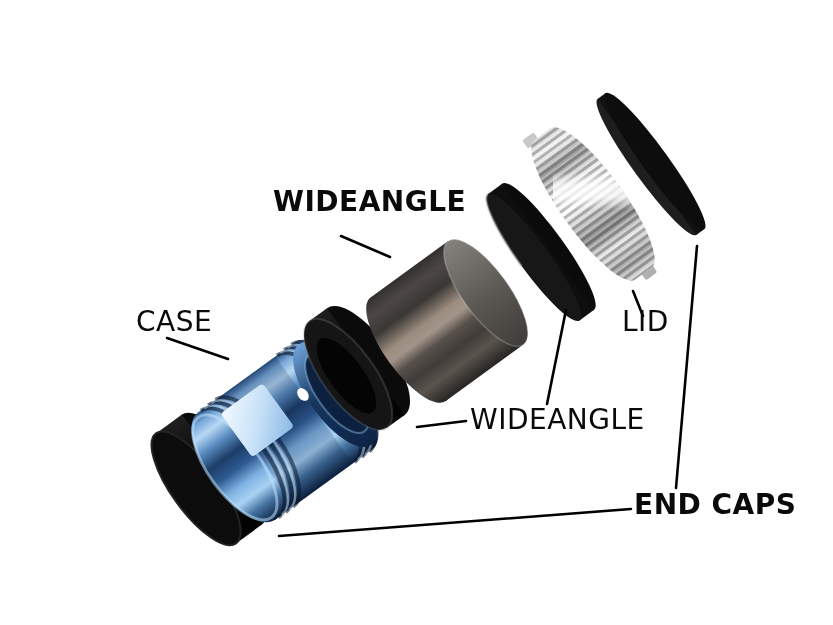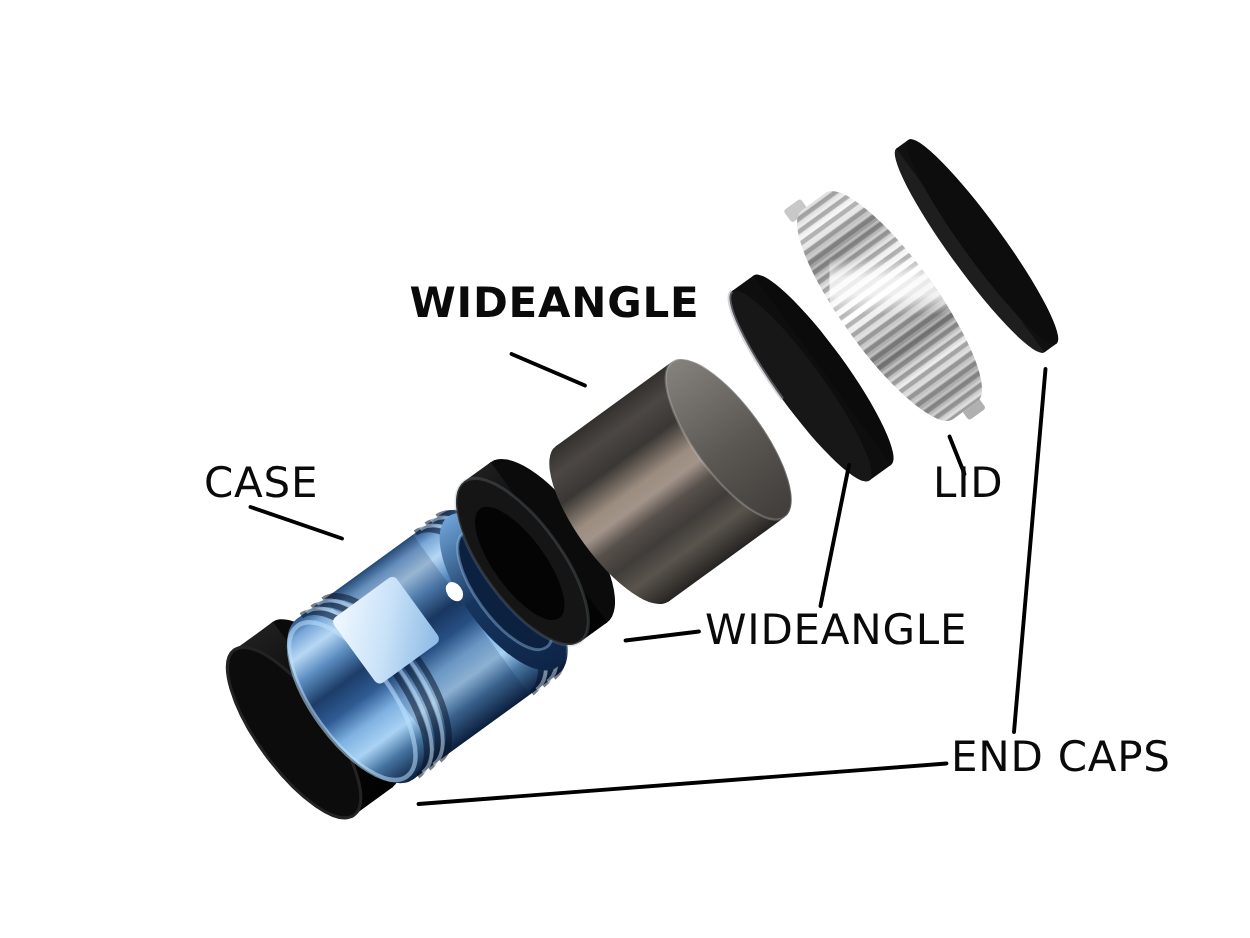--- a/index.html
+++ b/index.html
@@ -9,21 +9,21 @@
   }
   .stage svg{position:absolute;left:0;top:0;}
   .lbl{
     position:absolute;color:#0a0a0a;font-size:28px;font-weight:400;
     letter-spacing:0.5px;white-space:nowrap;line-height:31px;user-select:none;
   }
   #lbl-wideangle{left:273px;top:186px;font-weight:bold;}
   #lbl-case{left:136px;top:306px;}
   #lbl-cushions{left:470px;top:404px;}
   #lbl-lid{left:622px;top:306px;}
-  #lbl-endcaps{left:634px;top:489px;}
+  #lbl-endcaps{left:634px;top:489px;font-weight:bold;}
 </style>
 </head>
 <body>
 
 <div class="stage">
 
   <svg width="833" height="625" viewBox="0 0 833 625">
     <defs>
       <linearGradient id="gInkBody" gradientUnits="userSpaceOnUse" x1="0" y1="-80" x2="0" y2="80">
         <stop offset="0" stop-color="#242424"></stop>

